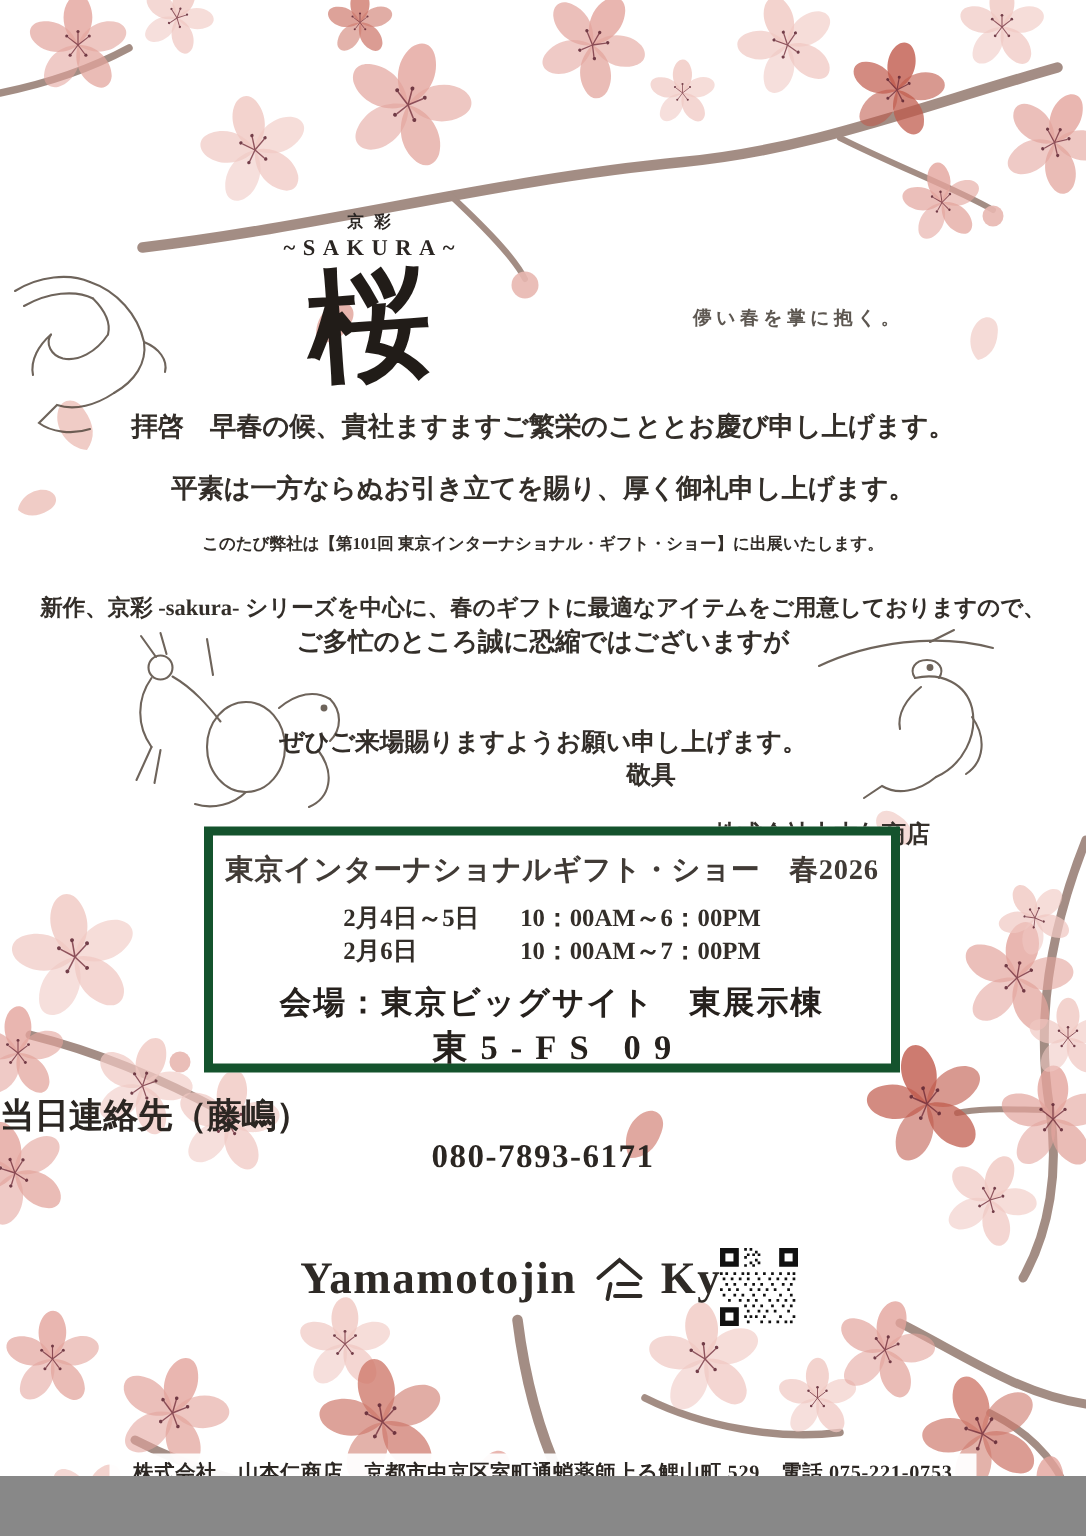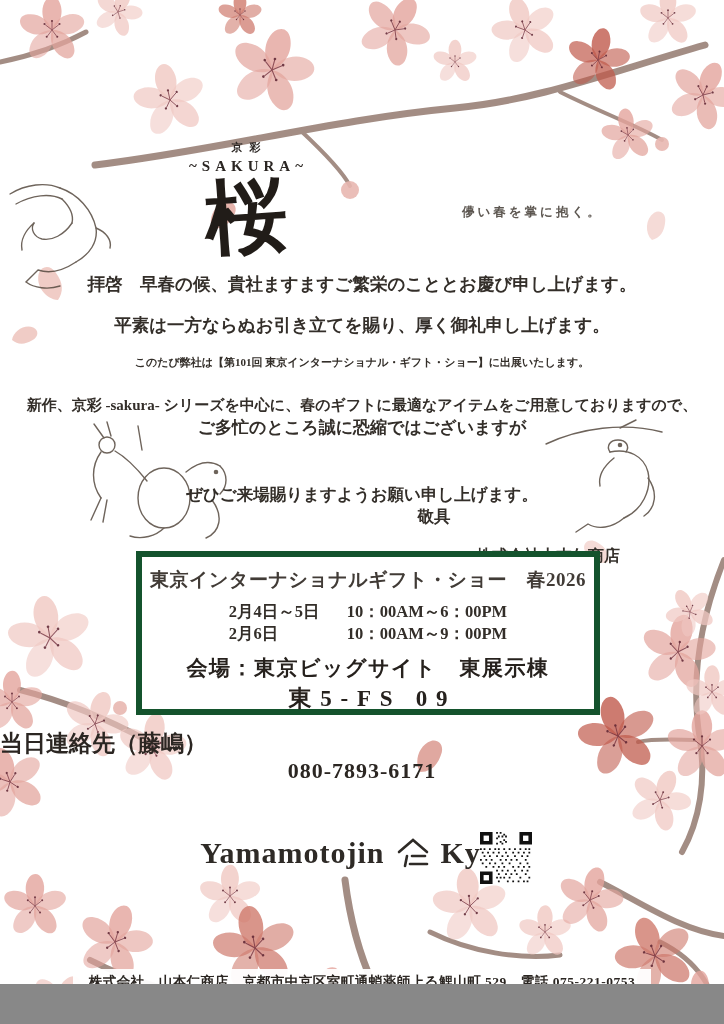--- a/index.html
+++ b/index.html
@@ -228,21 +228,21 @@
 
   <div class="fg event-box">
     <div class="event-title">東京インターナショナルギフト・ショー　春2026</div>
     <div class="event-schedule">
       <div class="sched-row">
         <span class="sched-date">2月4日～5日</span>
         <span class="sched-time">10：00AM～6：00PM</span>
       </div>
       <div class="sched-row">
         <span class="sched-date">2月6日</span>
-        <span class="sched-time">10：00AM～9：00PM</span>
+        <span class="sched-time">10：00AM～7：00PM</span>
       </div>
     </div>
     <div class="event-venue">会場：東京ビッグサイト　東展示棟</div>
     <div class="event-booth">東5-FS 09</div>
   </div>
 
   <div class="fg contact-label">当日連絡先（藤嶋）</div>
   <div class="fg contact-phone">080-7893-6171</div>
 
   <div class="fg logo-row">

